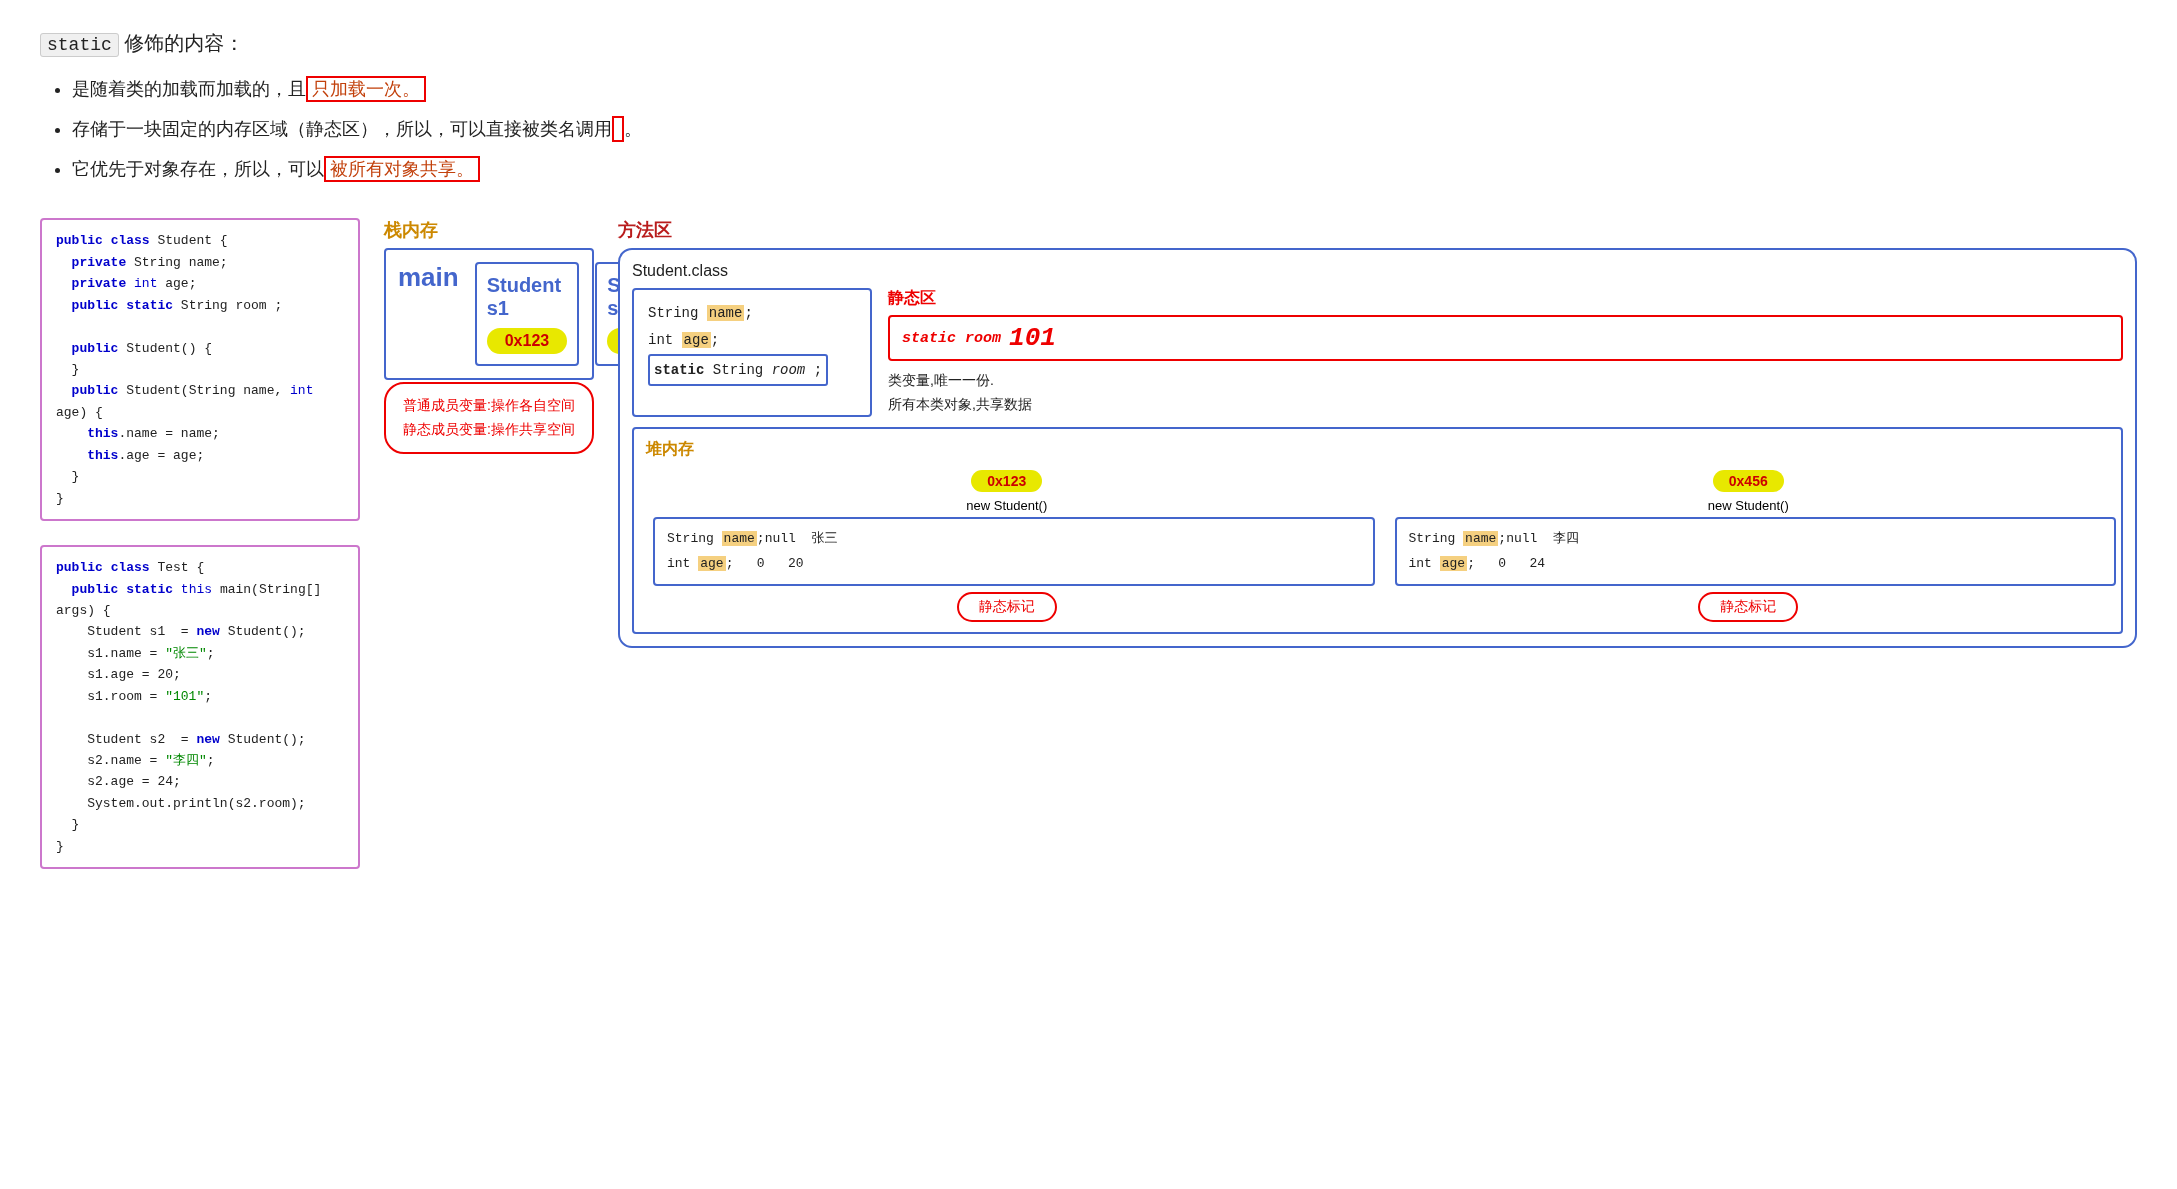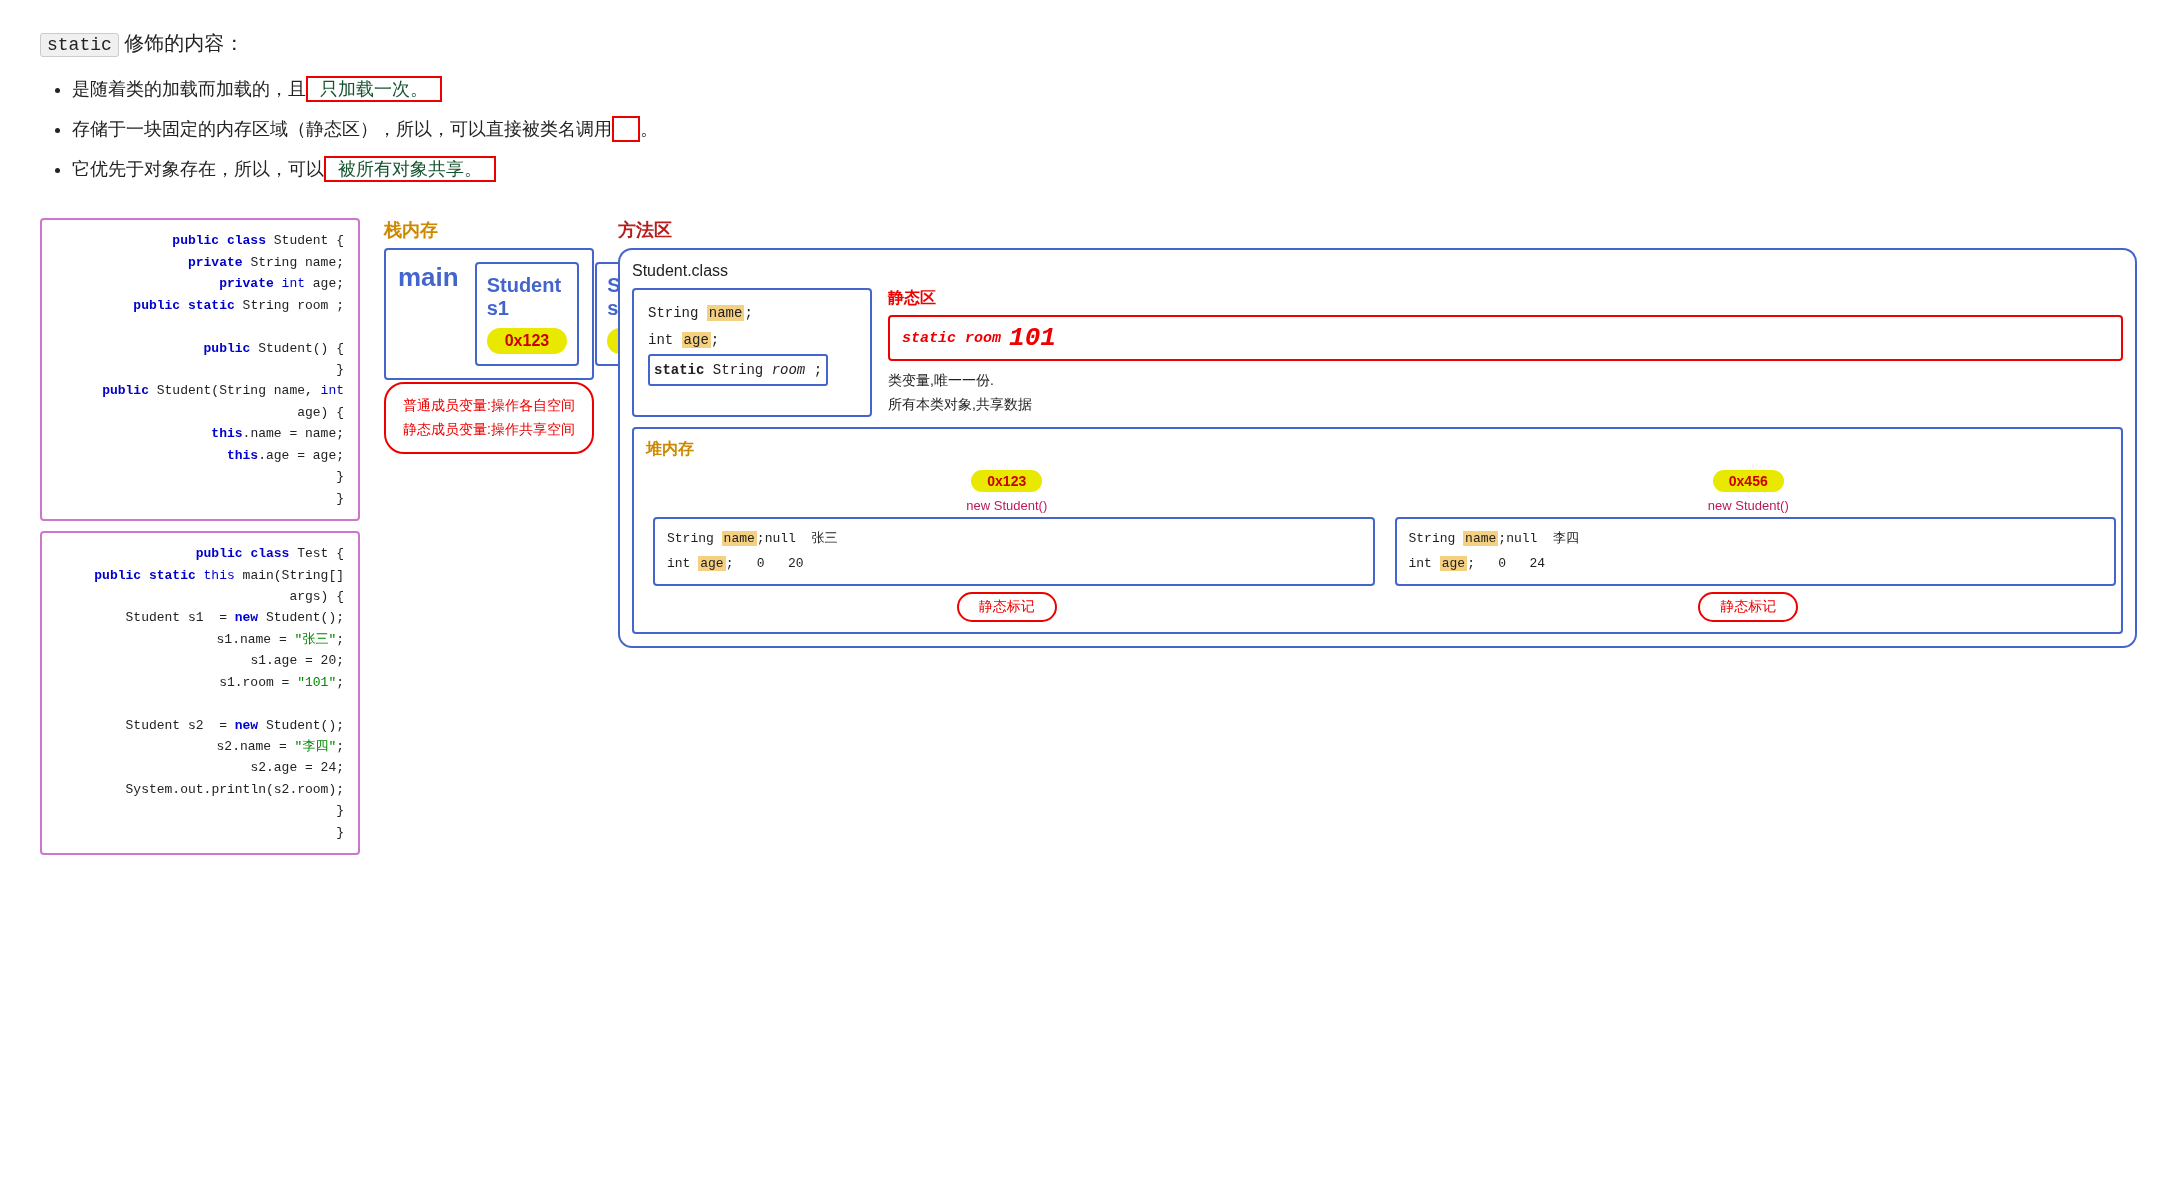--- a/index.html
+++ b/index.html
@@ -29,38 +29,37 @@
       list-style: disc;
       padding-left: 32px;
       line-height: 2.1;
       font-size: 18px;
     }
     .bullet-list li {
       margin-bottom: 2px;
     }
     .highlight-box {
       border: 2px solid #e00;
-      padding: 1px 12px;
+      padding: 1px 4px;
       display: inline;
-      color: #14532d;
+      color: #c2410c;
     }
     .main-diagram {
       display: flex;
       gap: 24px;
       margin-top: 30px;
       align-items: flex-start;
     }
     
     .code-section {
       display: flex;
       flex-direction: column;
-      gap: 10px;
+      gap: 24px;
       width: 320px;
       flex-shrink: 0;
-      text-align: right;
     }
     .code-box {
       border: 2px solid #cc77cc;
       border-radius: 4px;
       padding: 10px 14px;
       font-family: "Courier New", monospace;
       font-size: 13px;
       line-height: 1.65;
       background: #fff;
       color: #222;
@@ -246,21 +245,21 @@
       background: #e8e800;
       border-radius: 20px;
       padding: 3px 16px;
       font-size: 14px;
       font-weight: bold;
       color: #cc0000;
       margin-bottom: 6px;
     }
     .heap-label {
       font-size: 13px;
-      color: #be185d;
+      color: #000000;
       margin-bottom: 4px;
       text-align: center;
     }
     .heap-obj-box {
       border: 2px solid #4466cc;
       border-radius: 4px;
       padding: 8px 12px;
       font-family: "Courier New", monospace;
       font-size: 13px;
       width: 100%;

